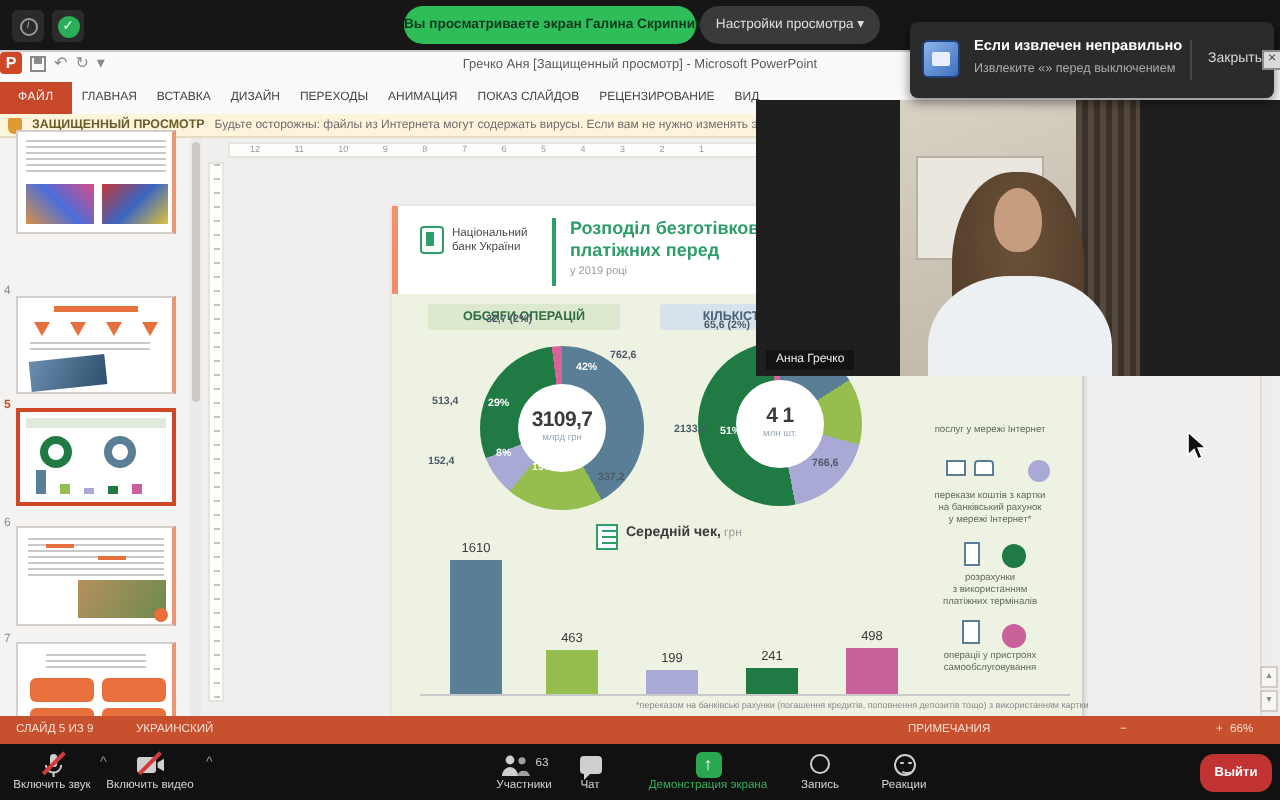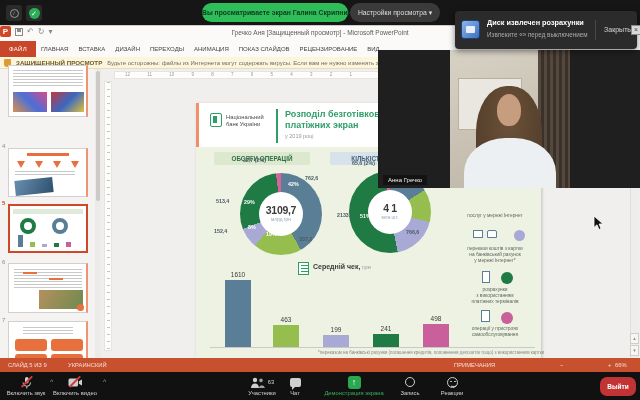--- a/index.html
+++ b/index.html
@@ -214,21 +214,21 @@
         <div class="abs logo">
             <i></i>
           </div>
         <div class="abs ltxt">
           <span>Національний</span><br>
           <span>банк України</span>
         </div>
         <div class="abs hdiv"></div>
         <div class="abs stitle">
           <span>Розподіл безготівкових</span><br>
-          <span>платіжних экран</span>
+          <span>платіжних перед</span>
         </div>
         <div class="abs ssub">у 2019 році</div>
 
         <div class="abs content"></div>
 
         <div class="abs pill g nw">ОБСЯГИ ОПЕРАЦІЙ</div>
         <div class="abs pill b nw">КІЛЬКІСТЬ ОПЕРАЦІЙ</div>
 
         <div class="abs donut" style="left: 44px; top: 70px; background: conic-gradient(rgb(90, 126, 150) 0%, rgb(90, 126, 150) 42%, rgb(150, 190, 79) 42%, rgb(150, 190, 79) 61%, rgb(169, 169, 214) 61%, rgb(169, 169, 214) 69%, rgb(31, 122, 68) 69%, rgb(31, 122, 68) 98%, rgb(214, 99, 154) 98%, rgb(214, 99, 154) 100%);">
           <div class="abs hole">
@@ -348,21 +348,21 @@
       <div class="abs face"></div>
       <div class="abs blouse"></div>
     </div>
     <div class="abs ntag nw">Анна Гречко</div>
   </div>
 
   <div class="abs toast">
     <div class="abs dico">
         <i></i>
       </div>
-    <div class="abs t1 nw">Диск извлечен розрахунки</div>
+    <div class="abs t1 nw">Если извлечен неправильно</div>
     <div class="abs t2 nw">Извлеките «» перед выключением</div>
     <div class="abs btn nw">Закрыть</div>
     <div class="abs x">×</div>
   </div>
 
   <div class="abs bbar">
     <div class="abs ctl" style="left:-2px;width:56px">
       <span class="irow" style="position:relative">
         <svg width="13" height="13" viewBox="0 0 13 13">
             <rect x="5" y="1" width="3.6" height="6.5" rx="1.8" fill="#cfcfcf"></rect>

